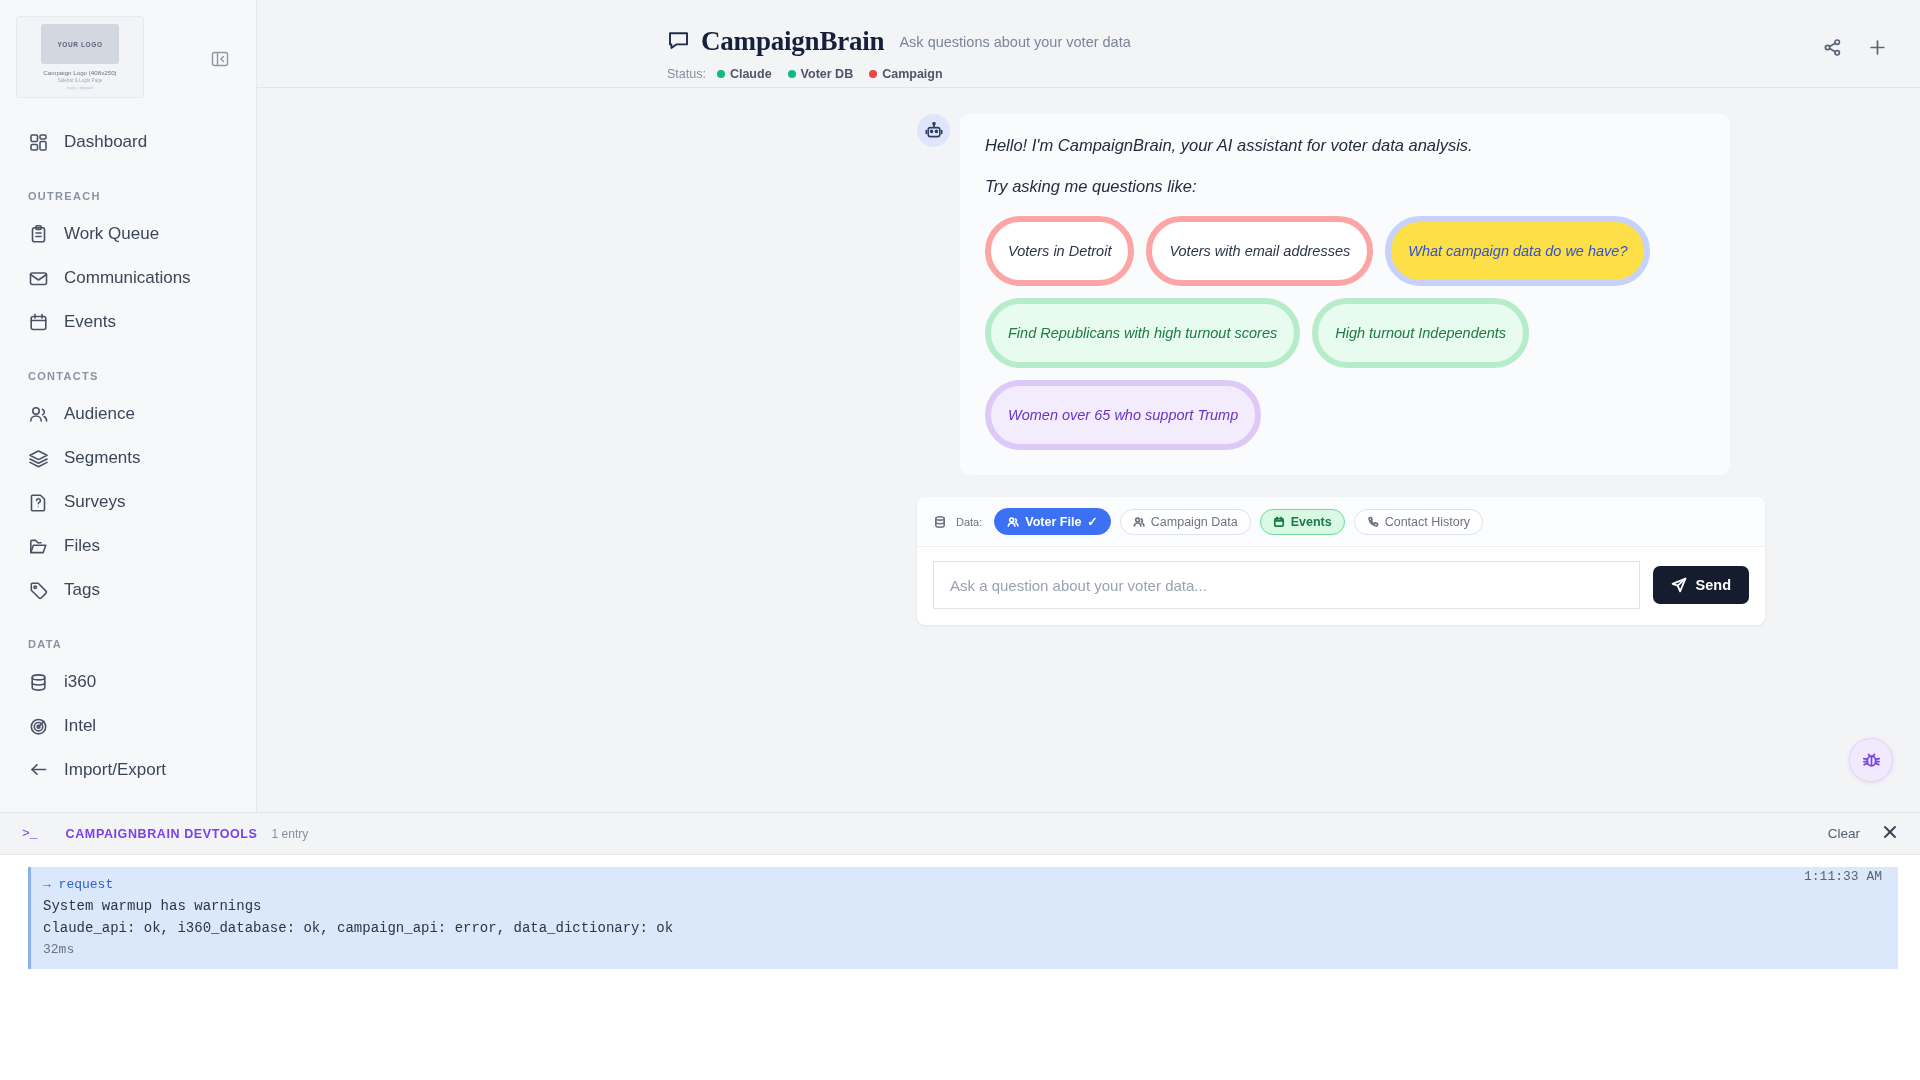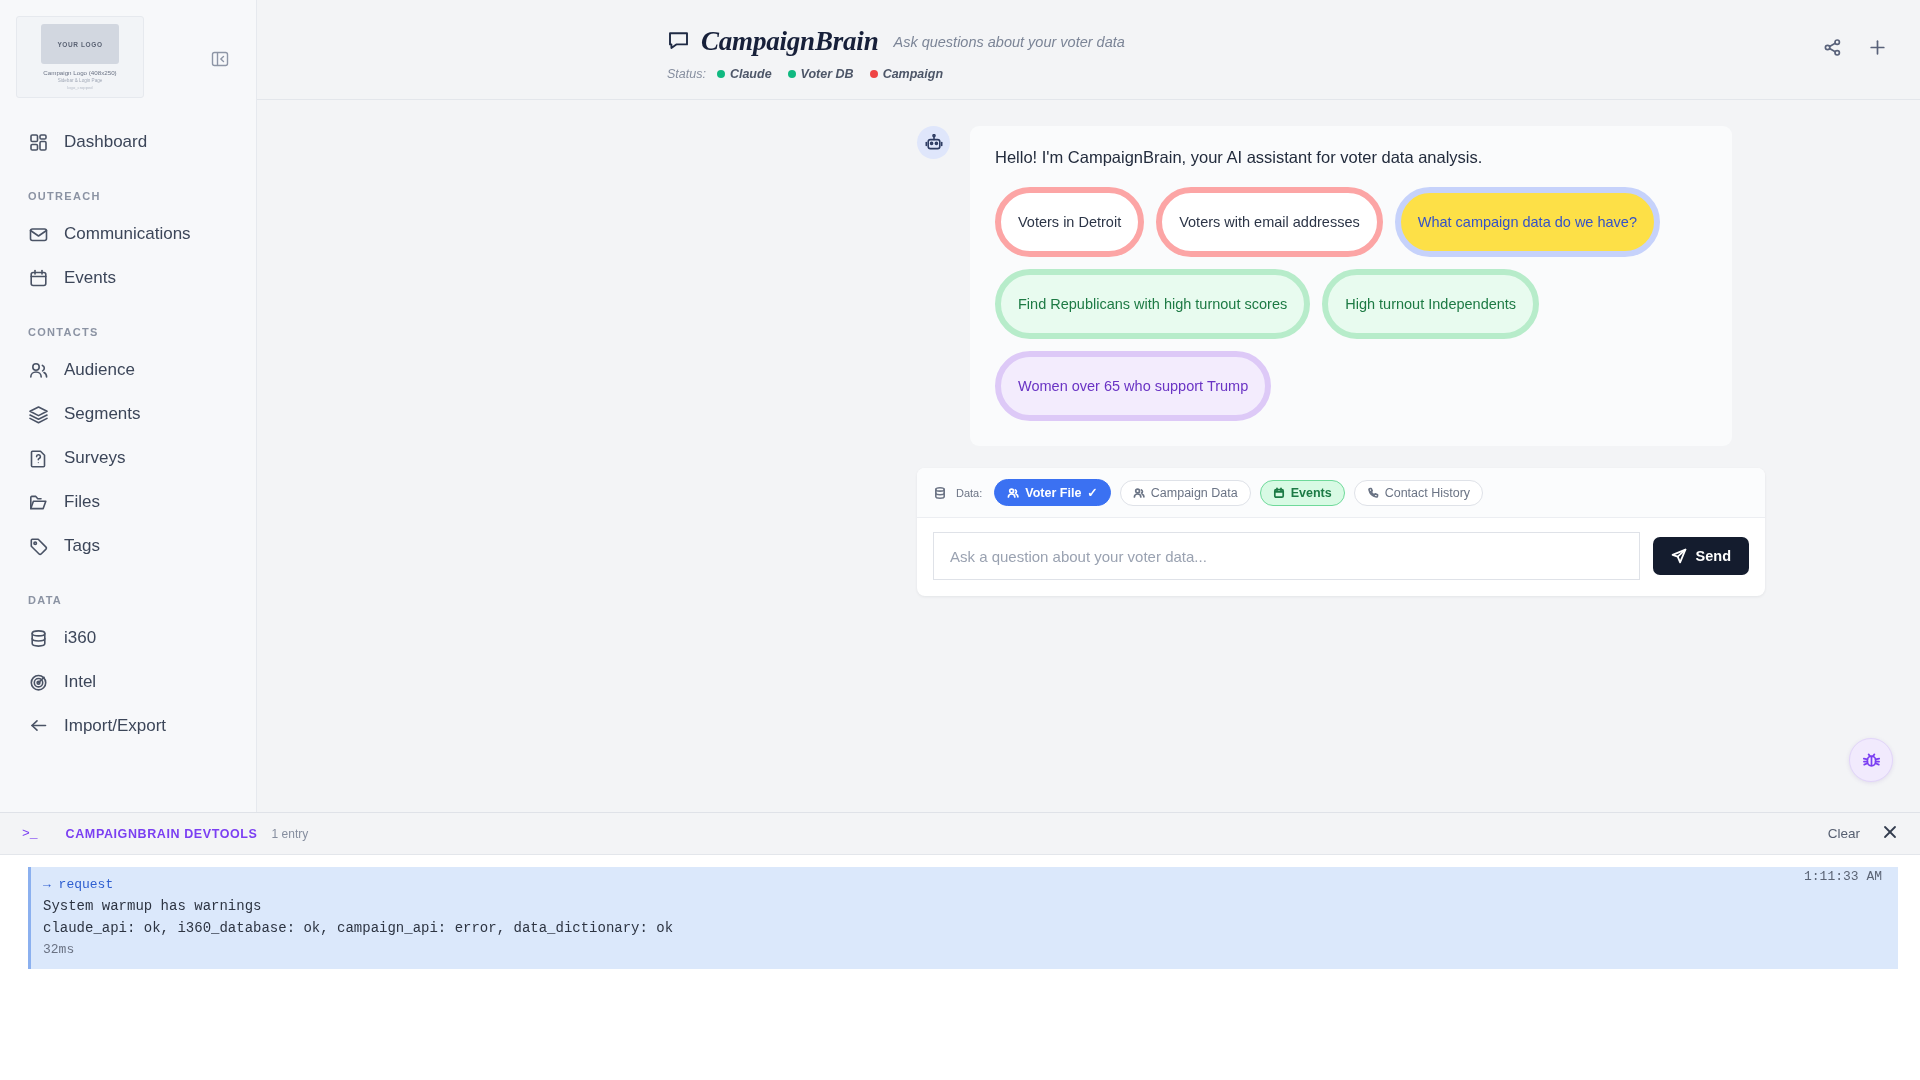--- a/index.html
+++ b/index.html
@@ -62,45 +62,44 @@
   .nav-item .ico svg { width: 21px; height: 21px; stroke: #4a5365; stroke-width: 1.6; fill: none; stroke-linecap: round; stroke-linejoin: round; }
 
   
   .main {
     flex: 1; height: 812px;
     background: #f3f4f6;
     position: relative;
     overflow: hidden;
   }
   .chat-header {
-    height: 100px;
+    height: 88px;
     background: #f3f4f6;
     border-bottom: 1px solid #e3e6eb;
     position: relative;
     padding-top: 26px;
-    font-style: italic;
   }
   .chat-header-inner { width: 855px; margin: 0 auto 0 410px; }
   .title-row { display: flex; align-items: center; gap: 11px; }
   .title-row .chat-ico svg { width: 23px; height: 23px; stroke: #1f2a44; stroke-width: 1.9; fill: none; stroke-linecap: round; stroke-linejoin: round; }
   .app-title {
     font-family: "Liberation Serif", serif;
     font-size: 27px; font-weight: 700; color: #17203a; letter-spacing: -0.2px;
   }
   .app-subtitle { font-size: 14.5px; color: #7c8597; margin-left: 4px; }
   .status-row { display: flex; align-items: center; gap: 8px; margin-top: 10px; font-size: 12.5px; }
   .status-label { color: #868e9f; margin-right: 3px; }
   .status-item { display: flex; align-items: center; gap: 5px; color: #4d5668; font-weight: 600; font-size: 12.5px; margin-right: 8px; }
   .dot { width: 8px; height: 8px; border-radius: 50%; display: inline-block; }
   .hdr-actions { position: absolute; right: 33px; top: 38px; display: flex; gap: 26px; }
   .hdr-actions .hico { cursor: pointer; }
   .hdr-actions svg { width: 19px; height: 19px; stroke: #59627a; stroke-width: 1.7; fill: none; stroke-linecap: round; stroke-linejoin: round; }
 
   .chat-body { padding-top: 26px; }
-  .msg-row { display: flex; gap: 20px; width: 815px; margin-left: 660px; }
+  .msg-row { display: flex; gap: 10px; width: 815px; margin-left: 660px; font-style: italic; }
   .avatar-bot {
     width: 33px; height: 33px; border-radius: 50%;
     background: #dfe6fb; display: flex; align-items: center; justify-content: center;
     flex: 0 0 33px;
   }
   .avatar-bot svg { width: 18px; height: 18px; stroke: #2e3c63; stroke-width: 1.6; fill: none; stroke-linecap: round; stroke-linejoin: round; }
   .welcome-card {
     background: #fafbfc;
     border-radius: 9px;
     padding: 22px 25px 25px 25px;
@@ -234,20 +233,31 @@
               <rect x="3" y="3" width="6.5" height="6.5" rx="1.3"></rect>
               <rect x="12" y="3" width="6" height="4" rx="1.3"></rect>
               <rect x="3" y="12.5" width="6.5" height="5.5" rx="1.3"></rect>
               <rect x="12" y="9.5" width="6" height="8.5" rx="1.3"></rect>
             </svg>
         </span>
         <span>Dashboard</span>
       </div>
 
       <div class="nav-section-label">OUTREACH</div>
+      <div class="nav-item">
+        <span class="ico">
+          <svg viewBox="0 0 21 21">
+              <rect x="4.5" y="3.8" width="12" height="14" rx="2"></rect>
+              <rect x="7.8" y="1.8" width="5.4" height="3.6" rx="1.1"></rect>
+              <line x1="8" y1="9" x2="13" y2="9"></line>
+              <line x1="8" y1="12.5" x2="13" y2="12.5"></line>
+            </svg>
+        </span>
+        <span>Work Queue</span>
+      </div>
       <div class="nav-item">
         <span class="ico">
           <svg viewBox="0 0 21 21">
               <rect x="2.5" y="5" width="16" height="11.5" rx="2"></rect>
               <polyline points="2.5,6.5 10.5,12 18.5,6.5"></polyline>
             </svg>
         </span>
         <span>Communications</span>
       </div>
       <div class="nav-item">
@@ -403,20 +413,21 @@
             <line x1="9" y1="2.2" x2="9" y2="5.6"></line>
             <circle cx="9" cy="1.7" r="1"></circle>
             <circle cx="6.6" cy="9.4" r="1"></circle>
             <circle cx="11.4" cy="9.4" r="1"></circle>
             <line x1="1.3" y1="8.6" x2="1.3" y2="11.4"></line>
             <line x1="16.7" y1="8.6" x2="16.7" y2="11.4"></line>
           </svg>
         </div>
         <div class="welcome-card">
           <div class="welcome-line1">Hello! I'm CampaignBrain, your AI assistant for voter data analysis.</div>
+          <div class="welcome-line2">Try asking me questions like:</div>
           <div class="chips">
             <div class="chip">Voters in Detroit</div>
             <div class="chip">Voters with email addresses</div>
             <div class="chip blue">What campaign data do we have?</div>
             <div class="chip green">Find Republicans with high turnout scores</div>
             <div class="chip green">High turnout Independents</div>
             <div class="chip purple">Women over 65 who support Trump</div>
           </div>
         </div>
       </div>

